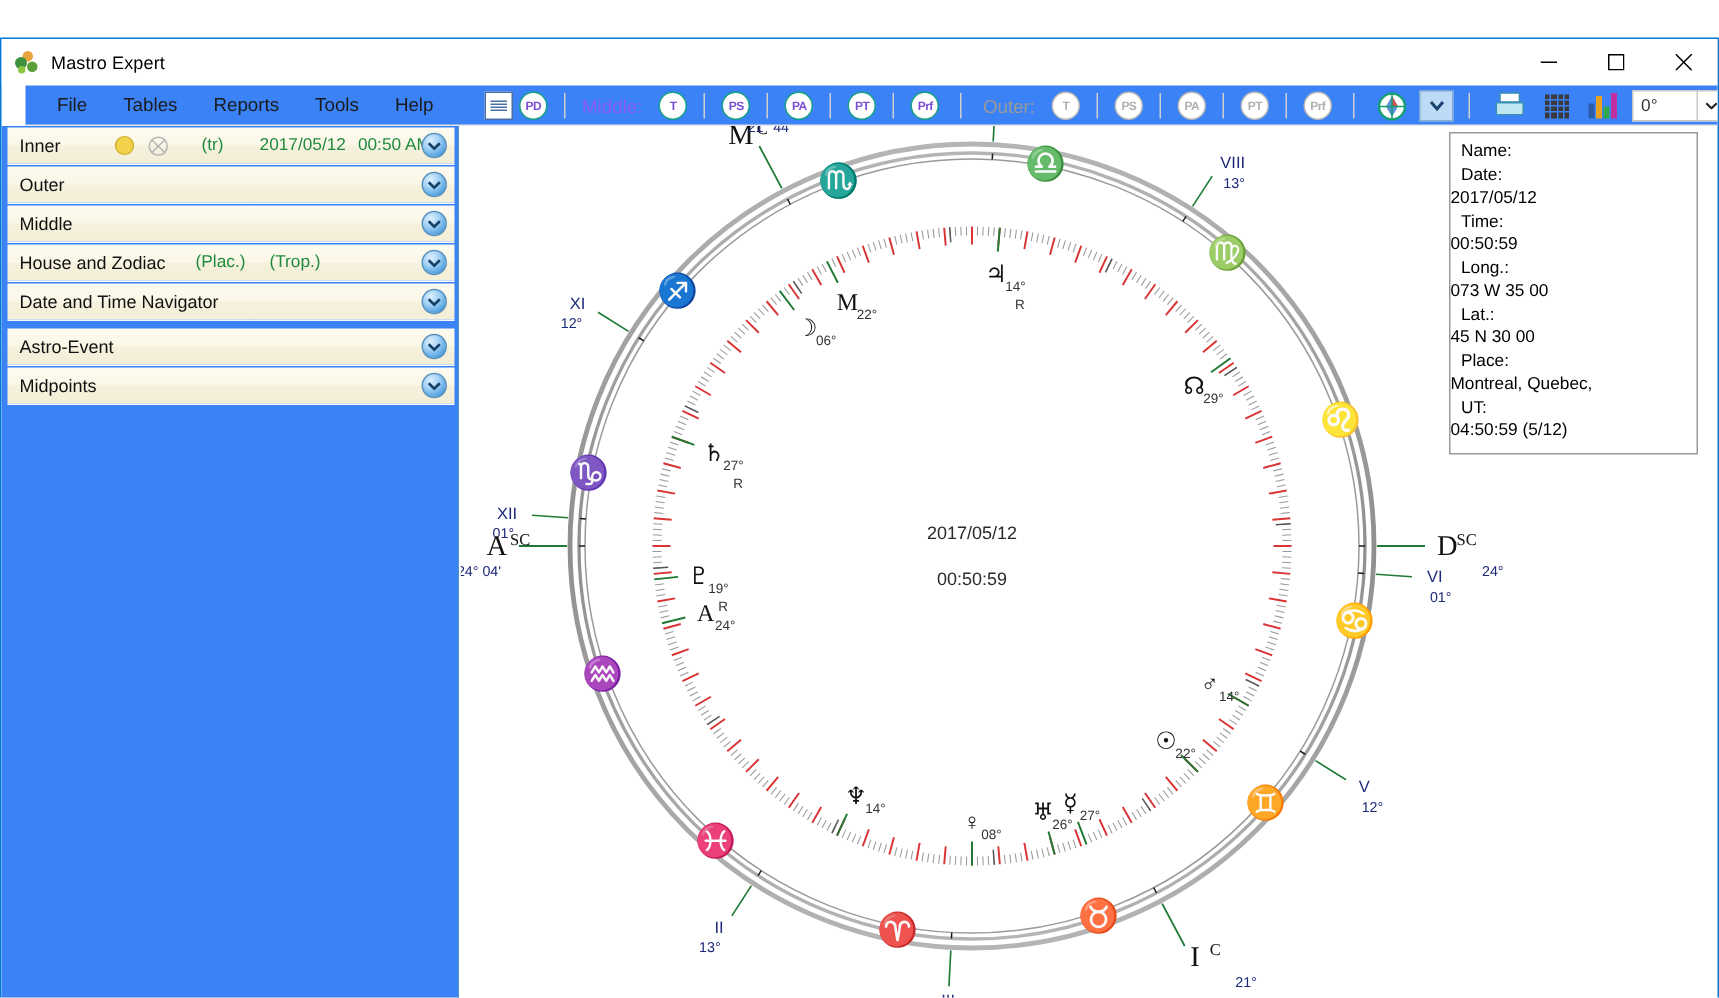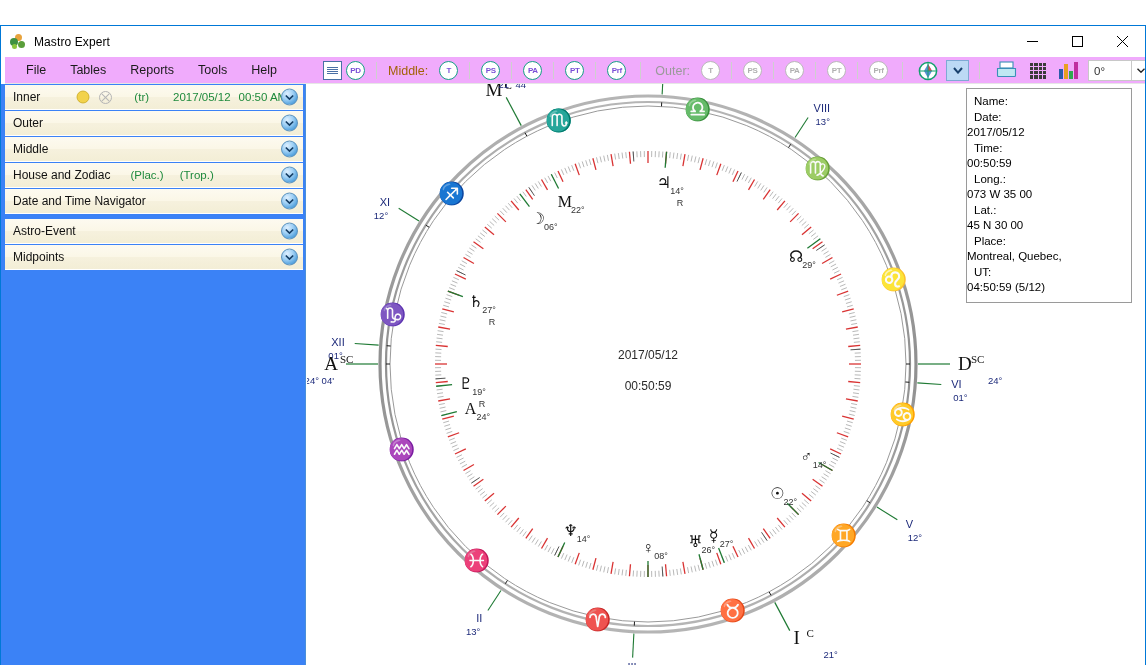--- a/index.html
+++ b/index.html
@@ -43,22 +43,22 @@
     position: absolute; right: 0; top: 0; height: 31px; display: flex;
   }
   .win-btn {
     width: 45px; height: 31px; display: flex; align-items: center; justify-content: center;
     font-size: 12px; color: #000; background: transparent;
   }
   .win-btn svg { display: block; }
 
   
   .menubar {
-    position: absolute; top: 31px; left: 4px; right: 0; height: 27px;
-    background: #f0abfc;
+    position: absolute; top: 31px; left: 16px; right: 0; height: 27px;
+    background: #3b82f6;
     display: flex; align-items: center;
     border-bottom: 1px solid #e6e6e6;
   }
   .menu-item {
     font-size: 12.5px; color: #1b1b1b; padding: 4px 11px; margin-left: 2px;
     white-space: nowrap;
   }
   .menu-item:first-child { margin-left: 10px; }
 
   
@@ -75,21 +75,21 @@
   }
   .tb-icon-doc i { display:block; width:11px; height:1px; background:#4a6fa5; }
   .circ {
     width: 19px; height: 19px; border-radius: 50%;
     display: flex; align-items: center; justify-content: center;
     font-size: 8px; font-weight: bold; letter-spacing: -0.4px;
     flex: none; margin: 0 4px;
   }
   .circ.active { border: 1.6px solid #16a085; color: #7a4fd6; background: #fff; }
   .circ.dim { border: 1.6px solid #b9b9b9; color: #b0b0b0; background: #fff; }
-  .tb-label { font-size: 12.5px; color: #a16207; margin: 0 7px 0 4px; }
+  .tb-label { font-size: 12.5px; color: #8b5cf6; margin: 0 7px 0 4px; }
   .tb-label.dim { color: #9a9a9a; }
   .tb-wheel { width: 20px; height: 20px; margin: 0 5px; flex:none; }
   .tb-drop {
     width: 23px; height: 21px; background: #bcd9f5; border: 1px solid #7fa9d4;
     display:flex; align-items:center; justify-content:center; flex:none; margin-left:3px;
   }
   .tb-printer { width: 21px; height: 19px; margin: 0 6px; flex:none; }
   .tb-grid {
     width: 16px; height: 16px; margin: 0 7px; flex:none;
     display: grid; grid-template-columns: repeat(4,1fr); grid-template-rows: repeat(4,1fr); gap:1px;

